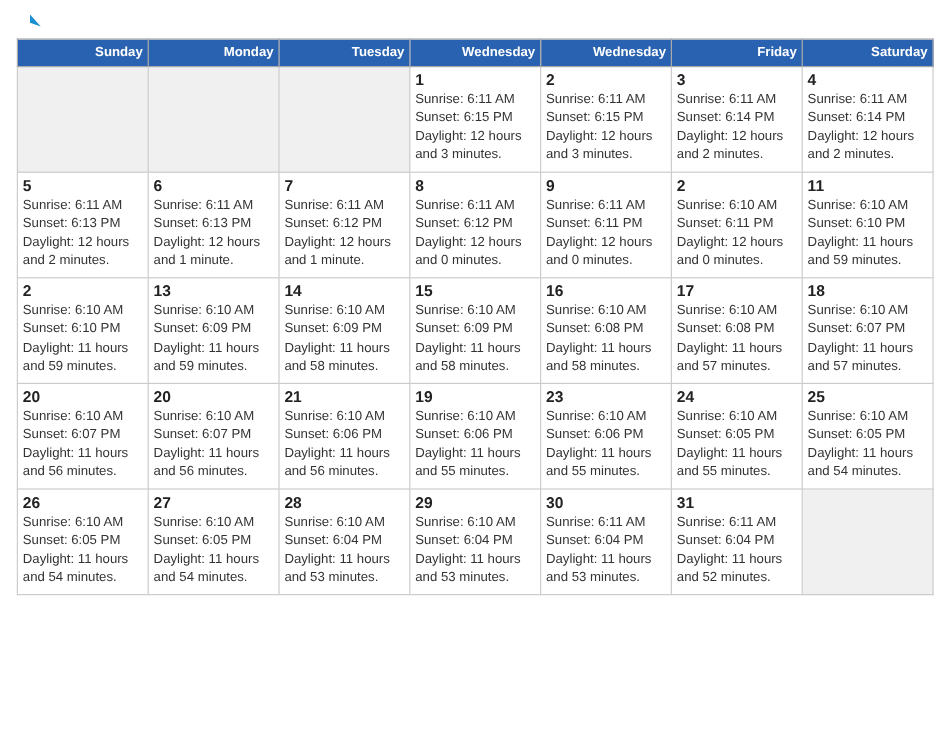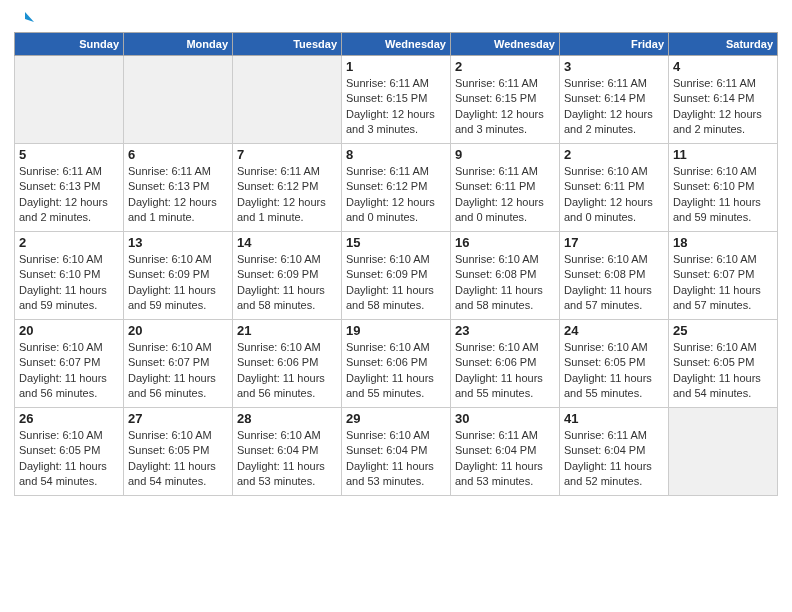--- a/index.html
+++ b/index.html
@@ -236,20 +236,20 @@
           </td>
           <td>
             <span class="day-number">29</span>
             <div class="day-info">Sunrise: 6:10 AM<br>Sunset: 6:04 PM<br>Daylight: 11 hours<br>and 53 minutes.</div>
           </td>
           <td>
             <span class="day-number">30</span>
             <div class="day-info">Sunrise: 6:11 AM<br>Sunset: 6:04 PM<br>Daylight: 11 hours<br>and 53 minutes.</div>
           </td>
           <td>
-            <span class="day-number">41</span>
+            <span class="day-number">31</span>
             <div class="day-info">Sunrise: 6:11 AM<br>Sunset: 6:04 PM<br>Daylight: 11 hours<br>and 52 minutes.</div>
           </td>
           <td class="empty"></td>
         </tr>
       </tbody>
   </table>
 </div>
 
 </body></html>

